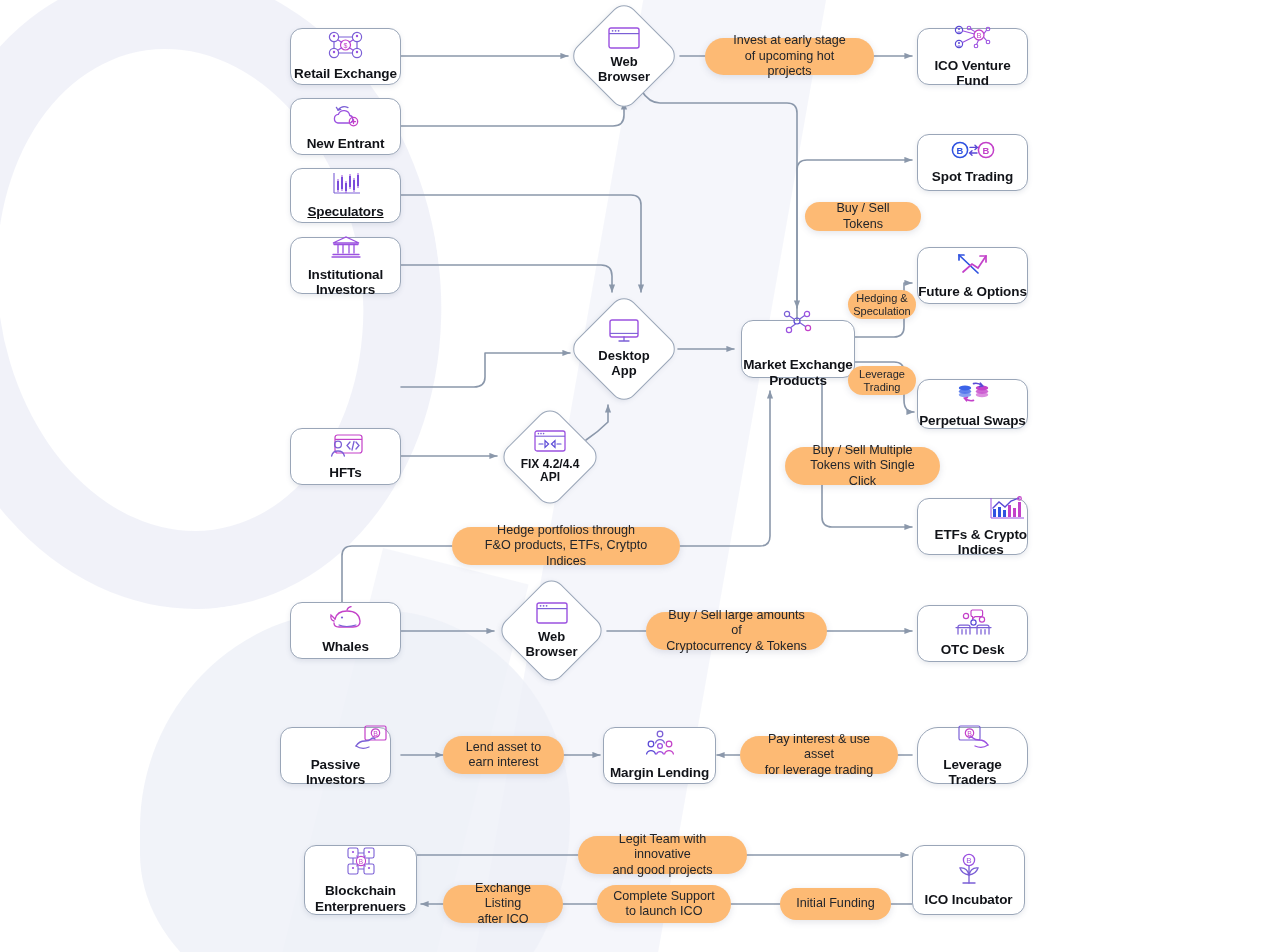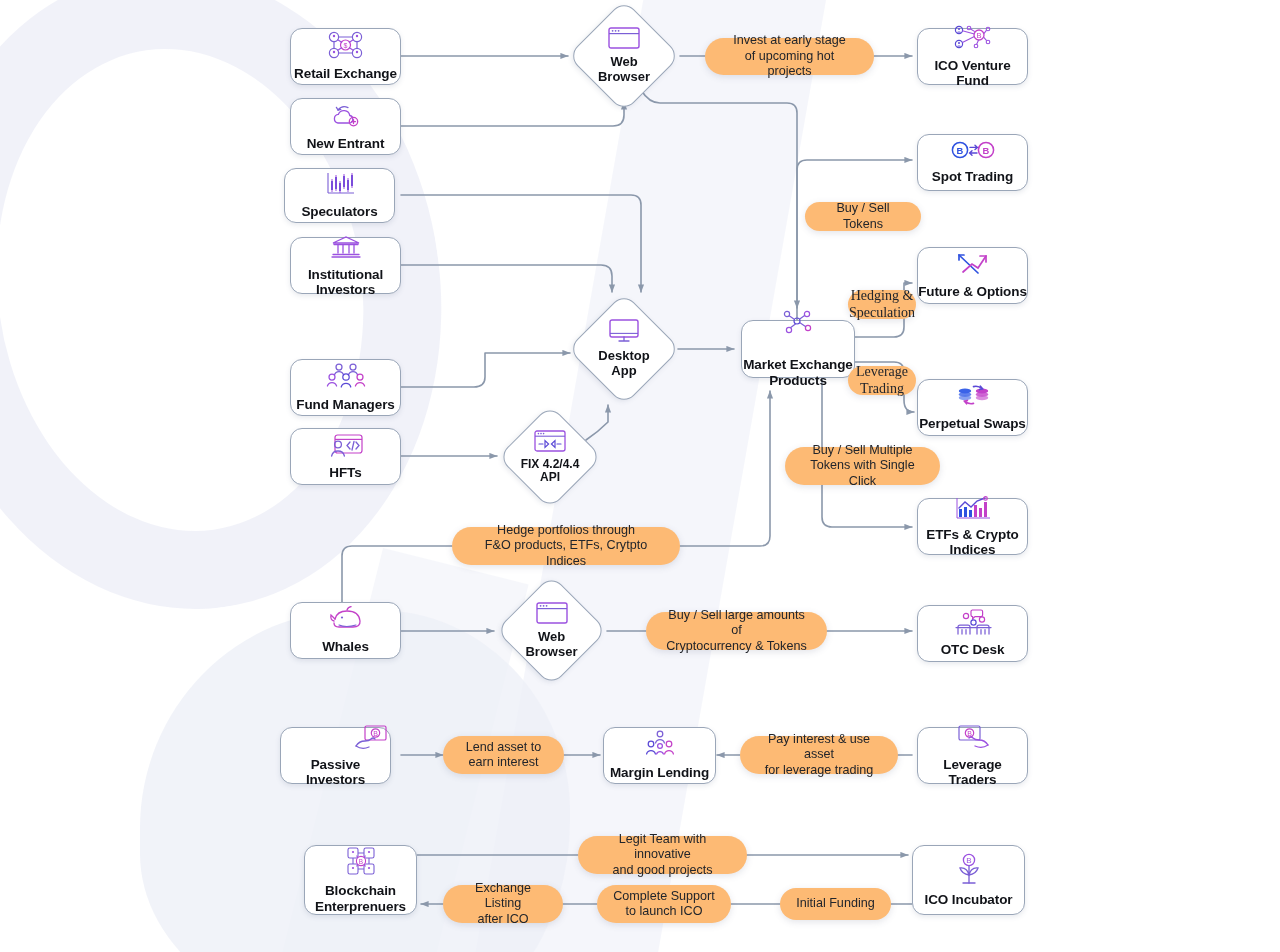--- a/index.html
+++ b/index.html
@@ -85,21 +85,21 @@
     position:absolute;
     background:#fdba74;
     border-radius:999px;
     box-shadow:0 2px 7px rgba(80,90,120,.16);
     display:flex; align-items:center; justify-content:center;
     text-align:center;
     padding:7px 16px;
     font-size:12.6px; color:#22252b; line-height:1.22;
     white-space:pre-line;
   }
-  .pill.tiny { font-size:14px; padding:5px 9px; line-height:1.18;font-family:Liberation Serif, serif; }
+  .pill.tiny { font-size:11px; padding:5px 9px; line-height:1.18; }
 </style>
 </head>
 <body>
 
 <div id="stage">
 
   <div class="wm wm-ring"></div>
   <div class="wm wm-diag"></div>
   <div class="wm wm-diag2"></div>
   <div class="wm wm-blob"></div>
@@ -197,21 +197,21 @@
           <path d="M12,9 l-1.6,-2.6 M12,9 l2.8,-0.7"></path>
           <path d="M12,22 a4.4,4.4 0 0 1 0.4,-8.7 a6,6 0 0 1 11.4,1.2 a3.8,3.8 0 0 1 -0.6,7.5 z" stroke="#9b51e0"></path>
           <circle cx="27.5" cy="20.6" r="4.2" stroke="#c341c9"></circle>
           <path d="M27.5,18.6 V22.6 M25.5,20.6 H29.5" stroke="#c341c9"></path>
         </g>
       </svg>
     </span>
     <span class="lbl">New Entrant</span>
   </div>
 
-  <div class="node" style="left:284px;top:168px;width:111px;height:55px;">
+  <div class="node" style="left:290px;top:168px;width:111px;height:55px;text-decoration:underline;">
     <span class="ic">
       <svg width="40" height="26" viewBox="0 0 40 26">
         <g stroke="#7b5fd6" stroke-width="1.1" fill="none">
           <path d="M8,2 V22 M8,22 H34"></path>
         </g>
         <g stroke="#5a49d6" stroke-width="2">
           <path d="M12,10 V19"></path>
             <path d="M16,6 V18"></path>
             <path d="M20,12 V20"></path>
           <path d="M24,5 V16"></path>
@@ -239,38 +239,20 @@
           <path d="M5,10.5 H29"></path>
           <path d="M9,11 V19 M14,11 V19 M20,11 V19 M25,11 V19"></path>
           <path d="M4,20.5 H30 M3,23 H31"></path>
         </g>
       </svg>
     </span>
     <span class="lbl" style="white-space:pre-line;">Institutional
 Investors</span>
   </div>
 
-  <div class="node" style="left:290px;top:359px;width:111px;height:57px;">
-    <span class="ic">
-      <svg width="42" height="28" viewBox="0 0 42 28">
-        <g fill="none" stroke="#7b5fd6" stroke-width="1.25" stroke-linecap="round">
-          <circle cx="14" cy="5" r="3"></circle>
-            <circle cx="28" cy="5" r="3"></circle>
-          <path d="M9.4,13 a4.8,4.8 0 0 1 9.2,0 M23.4,13 a4.8,4.8 0 0 1 9.2,0"></path>
-          <circle cx="7" cy="15" r="3" stroke="#9b51e0"></circle>
-            <circle cx="21" cy="15" r="3.2" stroke="#5a49d6"></circle>
-            <circle cx="35" cy="15" r="3" stroke="#c341c9"></circle>
-          <path d="M2.4,24 a4.8,4.8 0 0 1 9.2,0" stroke="#9b51e0"></path>
-          <path d="M16.2,25 a5,5 0 0 1 9.6,0" stroke="#5a49d6"></path>
-          <path d="M30.4,24 a4.8,4.8 0 0 1 9.2,0" stroke="#c341c9"></path>
-        </g>
-      </svg>
-    </span>
-    <span class="lbl">Fund Managers</span>
-  </div>
 
   <div class="node" style="left:290px;top:428px;width:111px;height:57px;">
     <span class="ic">
       <svg width="38" height="26" viewBox="0 0 38 26">
         <g fill="none" stroke="#c341c9" stroke-width="1.2">
           <rect x="8" y="3" width="27" height="18" rx="2.5"></rect>
           <path d="M8,7.4 H35"></path>
         </g>
         <g fill="none" stroke="#7b5fd6" stroke-width="1.3" stroke-linecap="round">
           <circle cx="11" cy="12.5" r="3.4"></circle>
@@ -309,21 +291,21 @@
         <text x="23.5" y="11.6" font-size="7" text-anchor="middle" fill="#c341c9" font-family="'Liberation Sans',sans-serif">B</text>
         <g fill="none" stroke="#7b5fd6" stroke-width="1.3" stroke-linecap="round">
           <path d="M4,22 q3,-5 9,-5 q4,0 6,-2 q2,-2 4,0"></path>
           <path d="M4,22 q6,4 13,1"></path>
         </g>
       </svg>
     </span>
     <span class="lbl">Passive Investors</span>
   </div>
 
-  <div class="node" style="left:917px;top:727px;width:111px;height:57px;">
+  <div class="node" style="left:917px;top:727px;width:111px;height:57px;border-radius:21px;">
     <span class="ic">
       <svg width="38" height="26" viewBox="0 0 38 26">
         <g fill="none" stroke="#7b5fd6" stroke-width="1.2">
           <rect x="5" y="2" width="21" height="14" rx="1.6"></rect>
           <circle cx="15.5" cy="9" r="4.2" stroke="#c341c9"></circle>
         </g>
         <text x="15.5" y="11.6" font-size="7" text-anchor="middle" fill="#c341c9" font-family="'Liberation Sans',sans-serif">B</text>
         <g fill="none" stroke="#9b51e0" stroke-width="1.3" stroke-linecap="round">
           <path d="M34,21 q-3,-5 -9,-5 q-4,0 -6,-2 q-2,-2 -4,0"></path>
           <path d="M34,21 q-6,4 -13,1"></path>
@@ -500,21 +482,21 @@
         </g>
         <g fill="none" stroke="#c341c9" stroke-width="1.7" stroke-linecap="round">
           <path d="M11,21 L20,13 L26,17 L34,5"></path>
           <path d="M28,5 L34,5 L34,11"></path>
         </g>
       </svg>
     </span>
     <span class="lbl">Future &amp; Options</span>
   </div>
 
-  <div class="node" style="left:917px;top:379px;width:111px;height:57px;">
+  <div class="node" style="left:917px;top:379px;width:111px;height:50px;">
     <span class="ic">
       <svg width="42" height="26" viewBox="0 0 42 26">
         <g fill="#3b63e8">
           <ellipse cx="13" cy="8" rx="6.2" ry="2.4"></ellipse>
           <ellipse cx="13" cy="11.4" rx="6.2" ry="2.4" opacity=".8"></ellipse>
           <ellipse cx="13" cy="14.8" rx="6.2" ry="2.4" opacity=".6"></ellipse>
         </g>
         <g fill="#c341c9">
           <ellipse cx="30" cy="8" rx="6.2" ry="2.4"></ellipse>
           <ellipse cx="30" cy="11.4" rx="6.2" ry="2.4" opacity=".8"></ellipse>
@@ -526,21 +508,21 @@
         </g>
         <g fill="none" stroke="#c341c9" stroke-width="1.6" stroke-linecap="round">
           <path d="M21.5,20.4 a9.5,9.5 0 0 1 -8.6,-2.2"></path>
           <path d="M14.6,20.8 L12.4,18.2 L15.4,17.4"></path>
         </g>
       </svg>
     </span>
     <span class="lbl">Perpetual Swaps</span>
   </div>
 
-  <div class="node" style="left:917px;top:498px;width:111px;height:57px;">
+  <div class="node" style="left:917px;top:498px;width:111px;height:57px;align-items:flex-end;">
     <span class="ic">
       <svg width="40" height="24" viewBox="0 0 40 24">
         <g fill="#2f52e0">
             <rect x="6" y="13" width="3" height="8"></rect>
             <rect x="11" y="11" width="3" height="10"></rect>
             <rect x="16" y="14" width="3" height="7"></rect>
           </g>
         <g fill="#c341c9">
             <rect x="21" y="9" width="3" height="12"></rect>
             <rect x="26" y="12" width="3" height="9"></rect>

